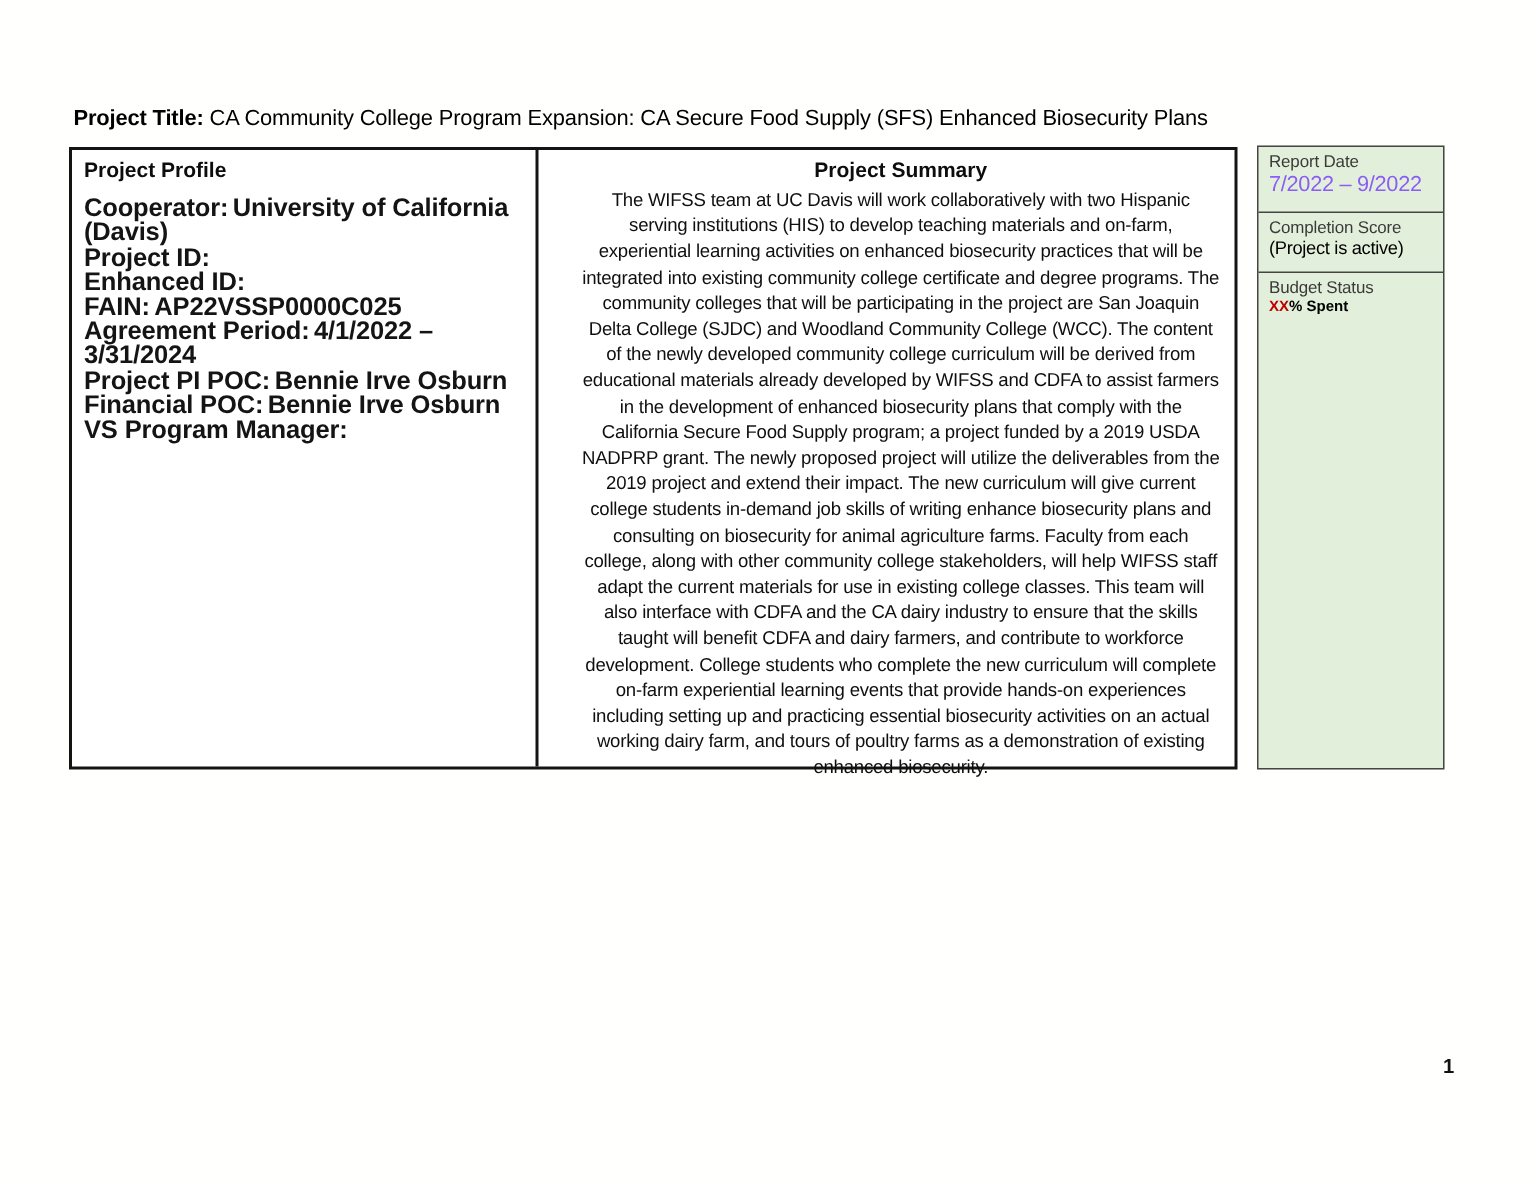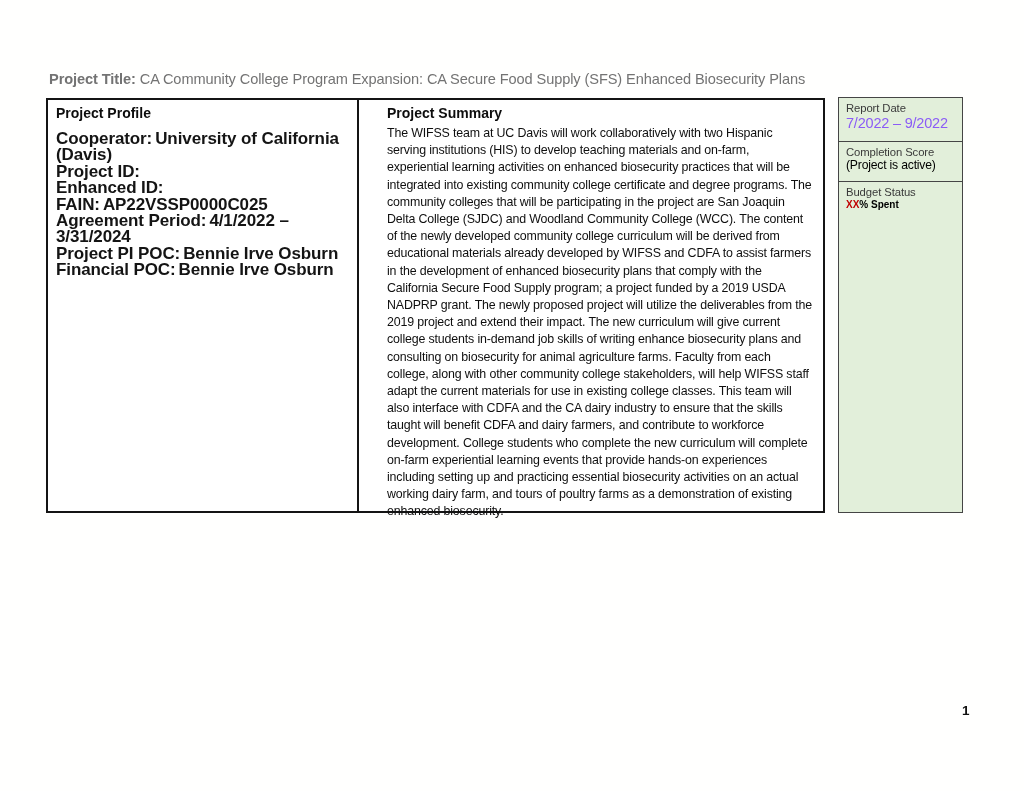--- a/index.html
+++ b/index.html
@@ -13,21 +13,21 @@
     height: 791px;
     background: #fffffe;
     overflow: hidden;
   }
   .doc-title {
     position: absolute;
     left: 49px;
     top: 71px;
     font-size: 14.6px;
     letter-spacing: -0.1px;
-    color: #737373;
+    color: #000000;
     white-space: nowrap;
   }
   .doc-title .title-label { font-weight: 700; }
   .main-table {
     position: absolute;
     left: 46px;
     top: 98px;
     width: 779px;
     height: 415px;
     border: 2px solid #141414;
@@ -39,20 +39,21 @@
   .profile-cell {
     width: 311px;
     border-right: 2px solid #141414;
     box-sizing: border-box;
     padding: 5px 10px 5px 8px;
   }
   .summary-cell {
     flex: 1;
     box-sizing: border-box;
     padding: 5px 9px 5px 8px;
+    text-align: center;
   }
   .panel-heading {
     font-size: 14px;
     font-weight: 700;
     color: #0d0d0d;
   }
   .profile-lines {
     margin-top: 10px;
     font-size: 17px;
     line-height: 16.4px;
@@ -139,20 +140,21 @@
     <div class="profile-cell">
       <div class="panel-heading">Project Profile</div>
       <div class="profile-lines">
         <div class="profile-line"><span class="field-label">Cooperator:</span><span class="field-value">University of California (Davis)</span></div>
         <div class="profile-line"><span class="field-label">Project ID:</span><span class="field-value"></span></div>
         <div class="profile-line"><span class="field-label">Enhanced ID:</span><span class="field-value"></span></div>
         <div class="profile-line"><span class="field-label">FAIN:</span><span class="field-value">AP22VSSP0000C025</span></div>
         <div class="profile-line"><span class="field-label">Agreement Period:</span><span class="field-value">4/1/2022 – 3/31/2024</span></div>
         <div class="profile-line"><span class="field-label">Project PI POC:</span><span class="field-value">Bennie Irve Osburn</span></div>
         <div class="profile-line"><span class="field-label">Financial POC:</span><span class="field-value">Bennie Irve Osburn</span></div>
+        <div class="profile-line"><span class="field-label">VS Program Manager:</span><span class="field-value"></span></div>
       </div>
     </div>
 
     <div class="summary-cell">
       <div class="panel-heading">Project Summary</div>
       <div class="summary-body">The WIFSS team at UC Davis will work collaboratively with two Hispanic serving institutions (HIS) to develop teaching materials and on-farm, experiential learning activities on enhanced biosecurity practices that will be integrated into existing community college certificate and degree programs. The community colleges that will be participating in the project are San Joaquin Delta College (SJDC) and Woodland Community College (WCC). The content of the newly developed community college curriculum will be derived from educational materials already developed by WIFSS and CDFA to assist farmers in the development of enhanced biosecurity plans that comply with the California Secure Food Supply program; a project funded by a 2019 USDA NADPRP grant. The newly proposed project will utilize the deliverables from the 2019 project and extend their impact. The new curriculum will give current college students in-demand job skills of writing enhance biosecurity plans and consulting on biosecurity for animal agriculture farms. Faculty from each college, along with other community college stakeholders, will help WIFSS staff adapt the current materials for use in existing college classes. This team will also interface with CDFA and the CA dairy industry to ensure that the skills taught will benefit CDFA and dairy farmers, and contribute to workforce development. College students who complete the new curriculum will complete on-farm experiential learning events that provide hands-on experiences including setting up and practicing essential biosecurity activities on an actual working dairy farm, and tours of poultry farms as a demonstration of existing enhanced biosecurity.</div>
     </div>
 
   </div>
 

